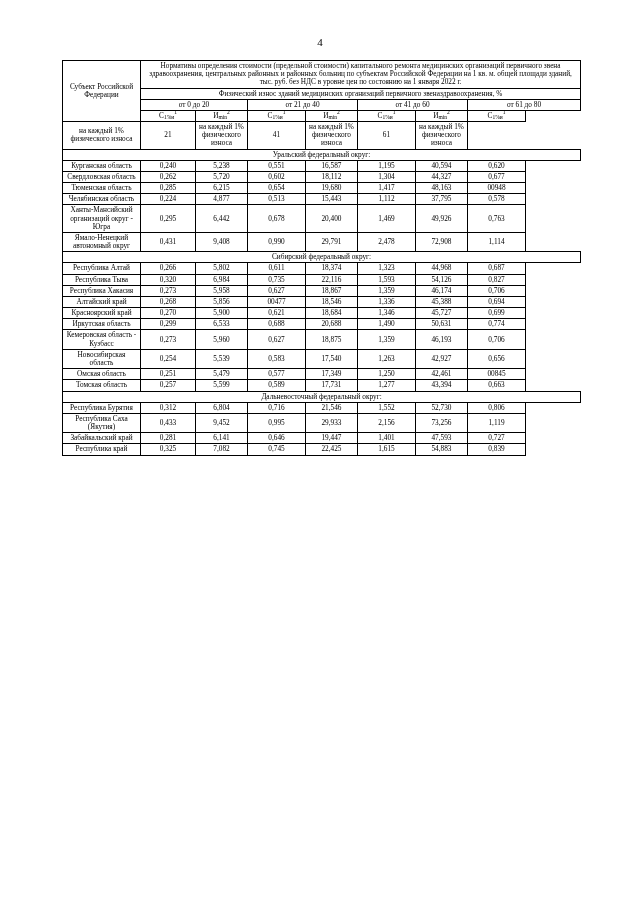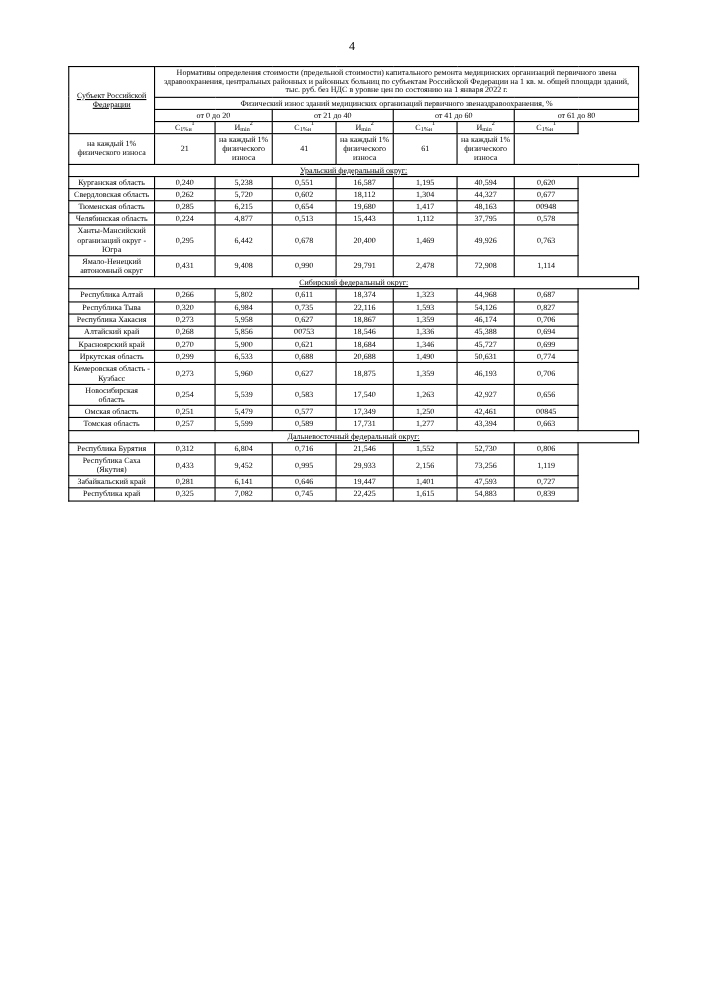--- a/index.html
+++ b/index.html
@@ -59,21 +59,20 @@
   }
   .hdr-sub {
     font-size: 7.6px;
     line-height: 1.2;
     padding: 2px 4px;
   }
   .subject-cell {
     font-size: 8px;
     line-height: 1.25;
     font-weight: normal;
-    text-decoration: underline;
   }
   .range-cell {
     font-size: 7.6px;
     padding: 3px 2px;
   }
   .sym-cell {
     font-size: 8px;
     padding: 3px 2px;
   }
   .sym-cell sub {
@@ -101,21 +100,20 @@
     text-align: left;
     font-size: 7.4px;
     line-height: 1.15;
     padding: 2px 3px;
   }
   .group-row td {
     text-align: left;
     font-weight: bold;
     font-size: 8px;
     padding: 4px 5px;
-    text-decoration: underline;
   }
   col.c0 { width: 78px; }
   col.c1 { width: 55px; }
   col.c2 { width: 52px; }
   col.c3 { width: 58px; }
   col.c4 { width: 52px; }
   col.c5 { width: 58px; }
   col.c6 { width: 52px; }
   col.c7 { width: 58px; }
   col.c8 { width: 55px; }
@@ -265,21 +263,21 @@
             <td class="num-cell">0,627</td>
             <td class="num-cell">18,867</td>
             <td class="num-cell">1,359</td>
             <td class="num-cell">46,174</td>
             <td class="num-cell">0,706</td>
           </tr>
           <tr>
             <td class="region-name">Алтайский край</td>
             <td class="num-cell">0,268</td>
             <td class="num-cell">5,856</td>
-            <td class="num-cell">00753</td>
+            <td class="num-cell">00477</td>
             <td class="num-cell">18,546</td>
             <td class="num-cell">1,336</td>
             <td class="num-cell">45,388</td>
             <td class="num-cell">0,694</td>
           </tr>
           <tr>
             <td class="region-name">Красноярский край</td>
             <td class="num-cell">0,270</td>
             <td class="num-cell">5,900</td>
             <td class="num-cell">0,621</td>

